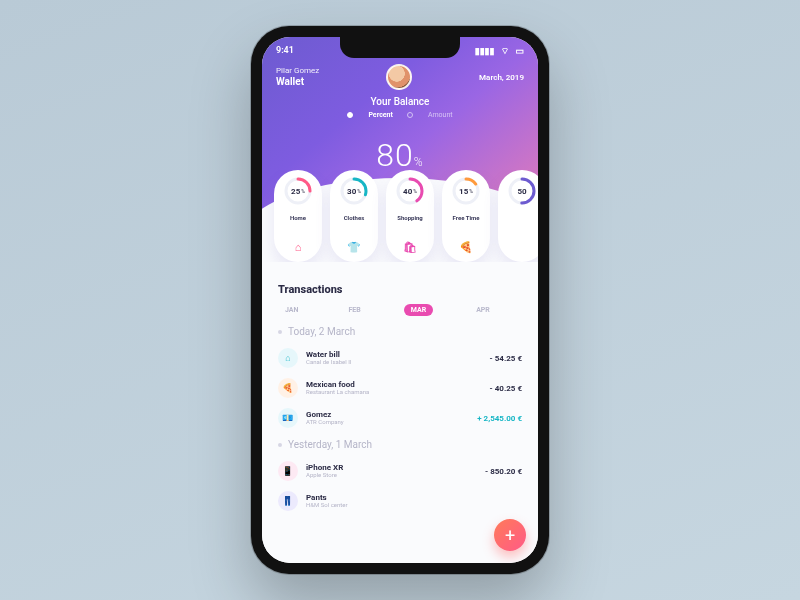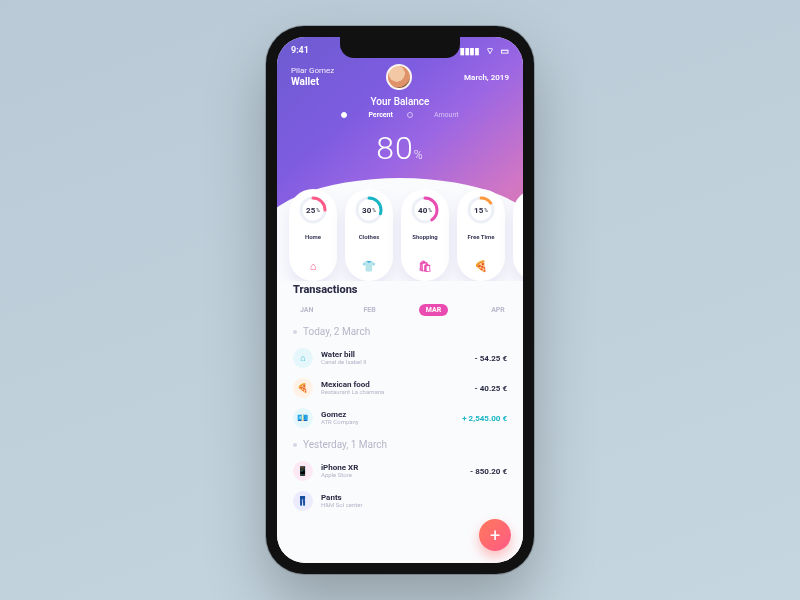--- a/index.html
+++ b/index.html
@@ -4,21 +4,21 @@
 <style>
   * { margin:0; padding:0; box-sizing:border-box; }
   body {
     width:800px; height:600px;
     background: linear-gradient(160deg,#b9cad6 0%,#c6d6e0 100%);
     font-family: -apple-system, "Segoe UI", Roboto, sans-serif;
     display:flex; align-items:center; justify-content:center;
     overflow:hidden;
   }
   .phone {
-    width:268px; height:548px;
+    width:298px; height:548px;
     background:#111;
     border-radius:38px;
     padding:11px;
     box-shadow: 0 30px 60px rgba(0,0,0,.25), 0 0 0 1px rgba(0,0,0,.2);
     position:relative;
   }
   .notch {
     width:120px; height:22px; background:#111;
     position:absolute; top:10px; left:50%; transform:translateX(-50%);
     border-radius:0 0 14px 14px; z-index:40;
@@ -45,33 +45,33 @@
   .toprow .user .name { font-size:8px; opacity:.9; }
   .toprow .user .sub { font-size:10px; font-weight:700; }
   .avatar {
     width:26px; height:26px; border-radius:50%;
     background: radial-gradient(circle at 40% 35%,#f3c9a5 0 40%,#e0926a 42% 70%,#8a5a3a 72% 100%);
     border:2px solid rgba(255,255,255,.9);
   }
   .date { font-size:8px; font-weight:600; }
   .balHead { text-align:center; margin-top:6px; font-size:10px; font-weight:500; }
   .modes { display:flex; justify-content:center; gap:14px; margin-top:4px; font-size:7px; }
-  .modes .m { display:flex; align-items:center; gap:21px; opacity:.6; }
+  .modes .m { display:flex; align-items:center; gap:15px; opacity:.6; }
   .modes .m.active { opacity:1; font-weight:700; }
   .modes .dot { width:6px;height:6px;border-radius:50%;border:1px solid #fff; }
   .modes .m.active .dot{ background:#fff; }
-  .balance { text-align:center; font-size:32px; font-weight:300; margin-top:10px; letter-spacing:1px; }
+  .balance { text-align:center; font-size:32px; font-weight:300; margin-top:17px; letter-spacing:1px; }
   .balance .pct { font-size:12px; opacity:.9; }
   .curve {
     position:absolute; bottom:-1px; left:-20px; right:-20px; height:60px;
     background:#fafbfd;
     border-radius:50% 50% 0 0 / 100% 100% 0 0;
   }
   .pills {
-    position:absolute; top:152px; left:0; right:0;
+    position:absolute; top:133px; left:0; right:0;
     display:flex; gap:8px; padding:0 12px;
     z-index:10; overflow:hidden;
   }
   .pill {
     flex:0 0 48px; height:92px; background:#fff;
     border-radius:30px;
     box-shadow:0 8px 16px rgba(100,80,180,.12);
     display:flex; flex-direction:column; align-items:center;
     padding:6px 4px 8px; font-size:6px; color:#3a3a5a; font-weight:700;
   }

